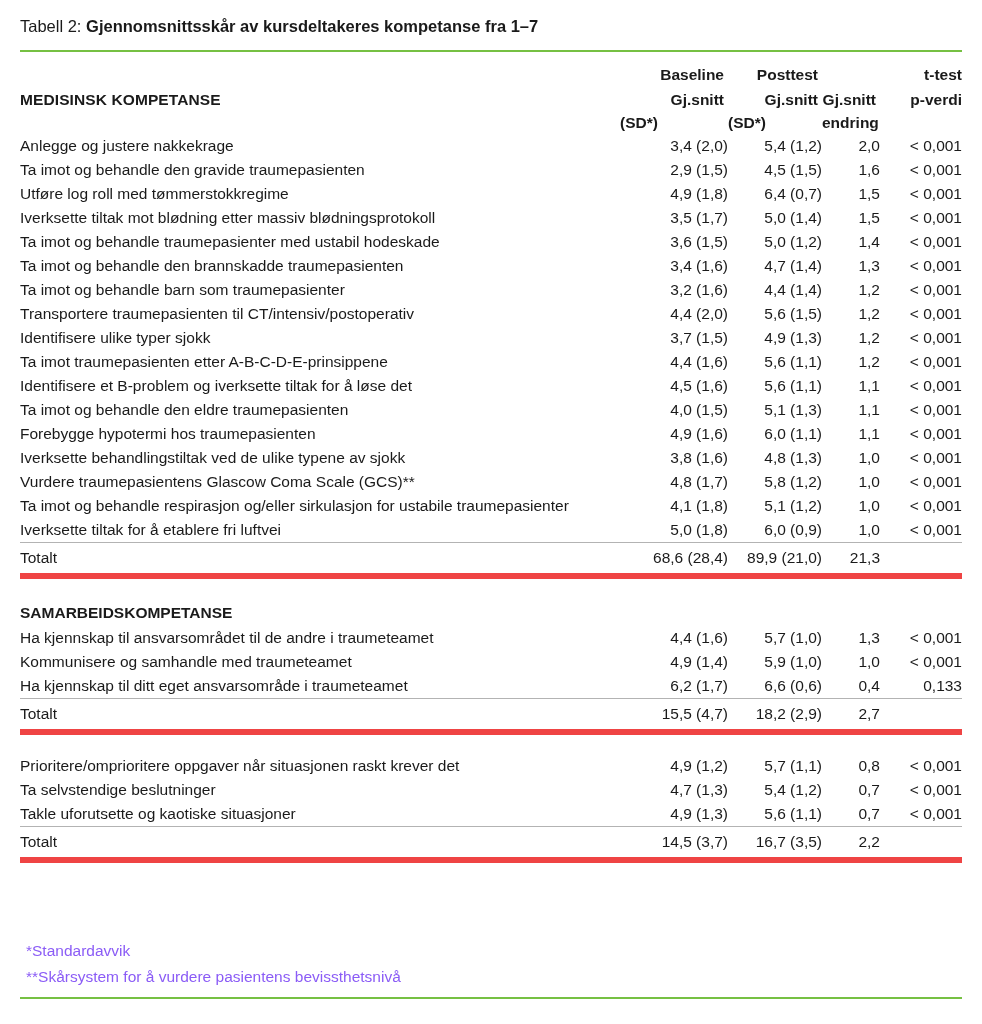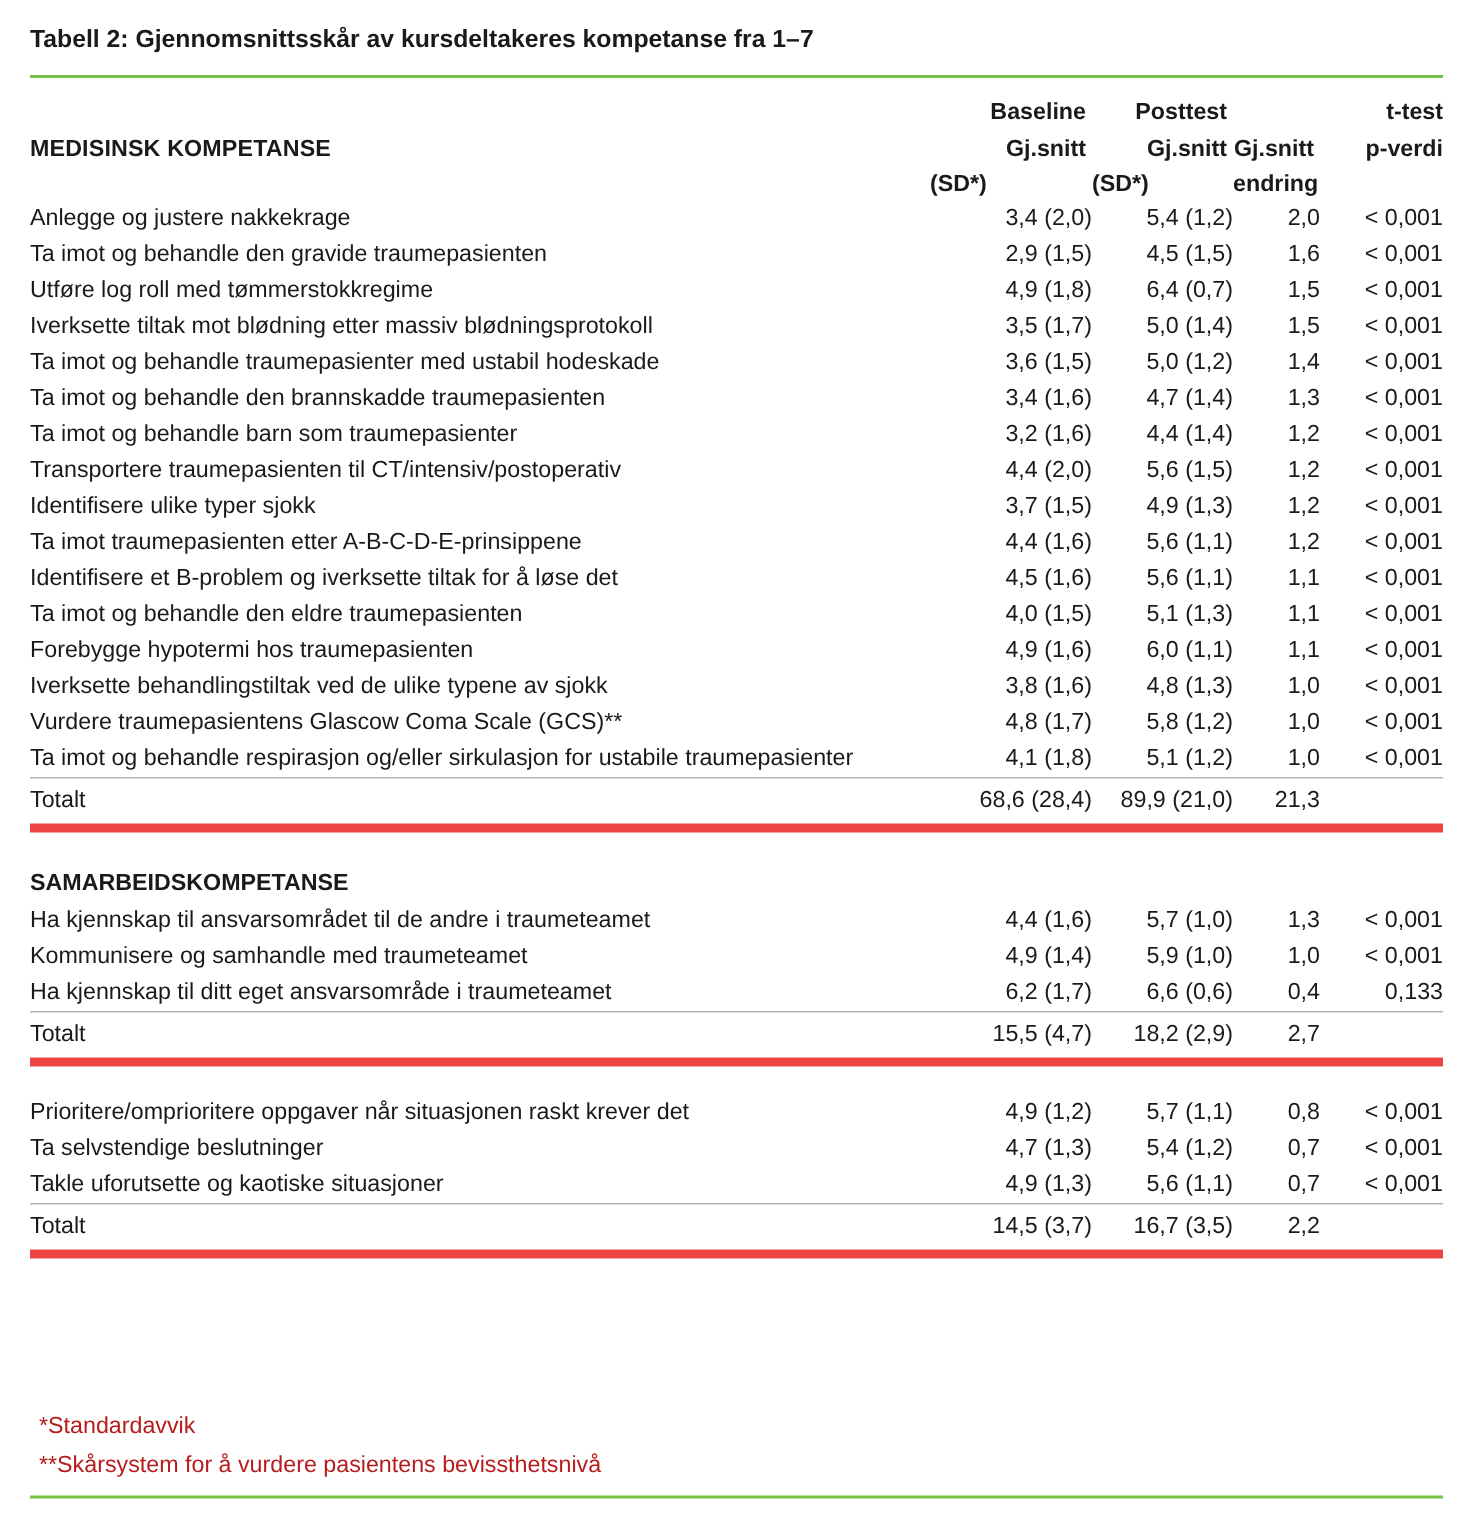--- a/index.html
+++ b/index.html
@@ -28,21 +28,21 @@
     position: absolute;
     left: 20px;
     top: 16px;
     width: 942px;
     font-size: 16.5px;
     line-height: 20px;
     color: #1a1a1a;
     white-space: nowrap;
   }
   .caption .caption-label {
-    font-weight: bold;
+    font-weight: normal;
   }
   .caption .caption-text {
     font-weight: bold;
   }
 
   
   .rule-green {
     position: absolute;
     left: 20px;
     width: 942px;
@@ -141,21 +141,21 @@
   
   .footnotes {
     position: absolute;
     left: 26px;
     top: 938px;
     width: 900px;
   }
   .footnote {
     font-size: 15.5px;
     line-height: 26px;
-    color: #b91c1c;
+    color: #8b5cf6;
     white-space: nowrap;
   }
 </style>
 </head>
 <body>
 
 <div class="page">
 
   <div class="caption">
     <span class="caption-label">Tabell 2:</span><span class="caption-text"> Gjennomsnittsskår av kursdeltakeres kompetanse fra 1–7</span>
@@ -302,20 +302,27 @@
           <td class="num">1,0</td>
           <td class="num p">&lt; 0,001</td>
         </tr>
         <tr class="datarow">
           <td class="lbl">Ta imot og behandle respirasjon og/eller sirkulasjon for ustabile traumepasienter</td>
           <td class="num">4,1 (1,8)</td>
           <td class="num">5,1 (1,2)</td>
           <td class="num">1,0</td>
           <td class="num p">&lt; 0,001</td>
         </tr>
+        <tr class="datarow">
+          <td class="lbl">Iverksette tiltak for å etablere fri luftvei</td>
+          <td class="num">5,0 (1,8)</td>
+          <td class="num">6,0 (0,9)</td>
+          <td class="num">1,0</td>
+          <td class="num p">&lt; 0,001</td>
+        </tr>
         <tr class="totalrow">
           <td class="lbl">Totalt</td>
           <td class="num">68,6 (28,4)</td>
           <td class="num">89,9 (21,0)</td>
           <td class="num">21,3</td>
           <td class="num p"></td>
         </tr>
         <tr class="spacer">
           <td colspan="5"></td>
         </tr>

